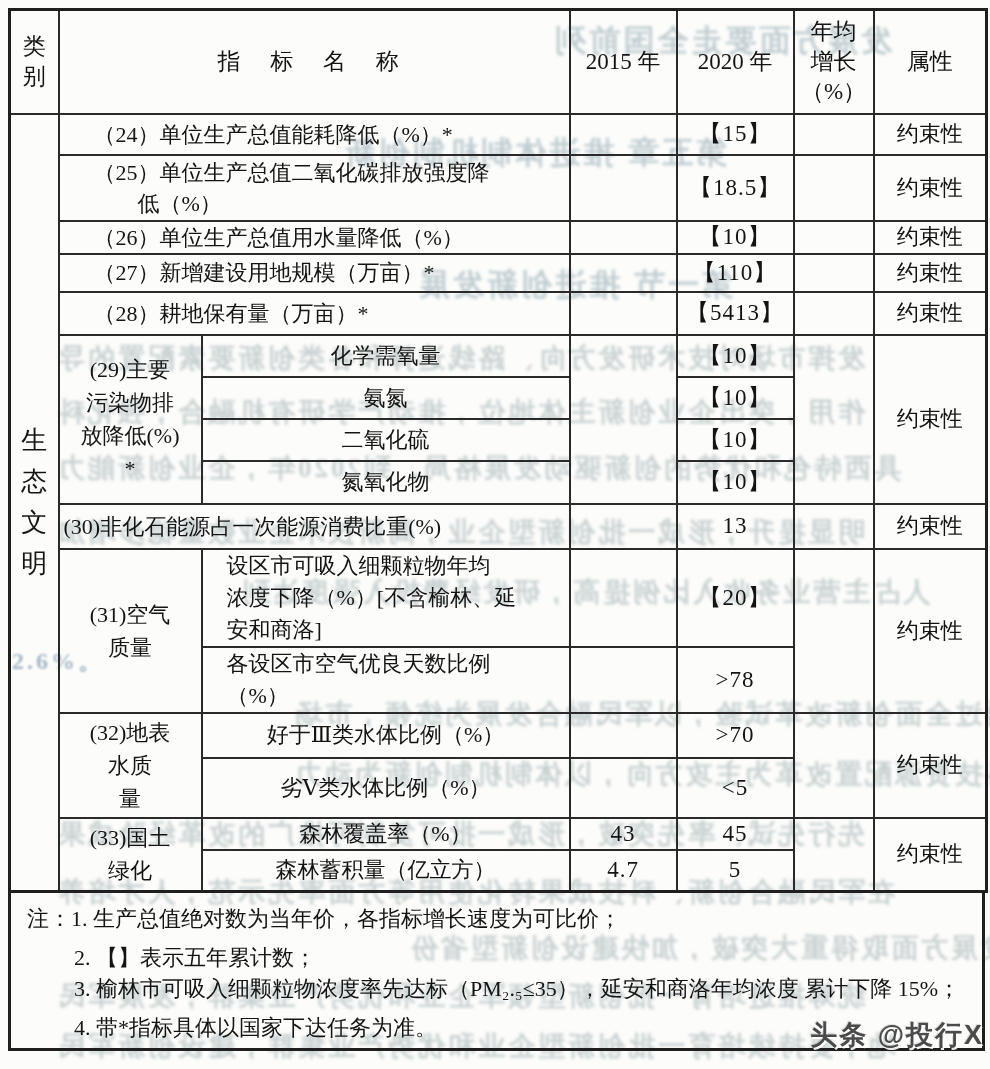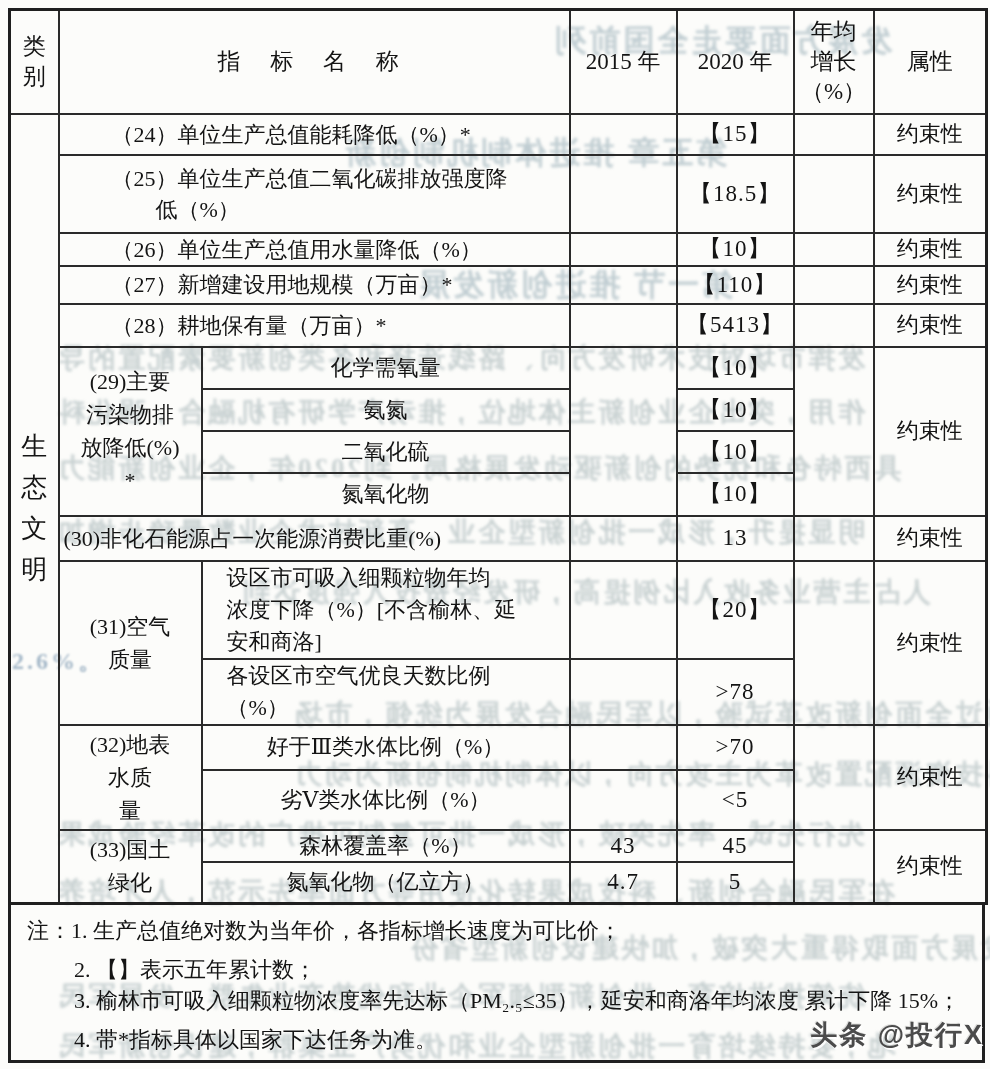--- a/index.html
+++ b/index.html
@@ -50,21 +50,21 @@
     padding: 0;
     line-height: 30px;
     background: transparent;
     color: #141414;
   }
   .ind th { font-size: 23px; }
   .pre { white-space: pre-line; }
   th.ind-name { letter-spacing: 12px; }
   td.lab {
     text-align: left;
-    padding-left: 52px;
+    padding-left: 34px;
     white-space: pre-line;
     line-height: 31px;
   }
   td.lab-tight { padding-left: 4px; }
   td.sub-left {
     text-align: left;
     padding-left: 24px;
     white-space: pre-line;
     line-height: 32px;
   }
@@ -168,21 +168,21 @@
           <span>明</span>
         </div>
       </td>
       <td class="lab" colspan="2">（24）单位生产总值能耗降低（%）*</td>
       <td class="val"></td>
       <td class="val">【15】</td>
       <td class="val"></td>
       <td>约束性</td>
     </tr>
 
-    <tr style="height:78px">
+    <tr style="height:66px">
       <td class="lab" colspan="2">（25）单位生产总值二氧化碳排放强度降
 　　低（%）</td>
       <td class="val"></td>
       <td class="val">【18.5】</td>
       <td class="val"></td>
       <td>约束性</td>
     </tr>
 
     <tr style="height:32px">
       <td class="lab" colspan="2">（26）单位生产总值用水量降低（%）</td>
@@ -277,21 +277,21 @@
     <tr style="height:29px">
       <td class="grouplab" rowspan="2">(33)国土
 绿化</td>
       <td>森林覆盖率（%）</td>
       <td class="val">43</td>
       <td class="val">45</td>
       <td class="val" rowspan="2"></td>
       <td rowspan="2">约束性</td>
     </tr>
     <tr style="height:42px">
-      <td>氮氧化物（亿立方）</td>
+      <td>森林蓄积量（亿立方）</td>
       <td class="val">4.7</td>
       <td class="val">5</td>
     </tr>
   </tbody>
     </table>
 
   <div class="notes">
     <div class="note">注：1. 生产总值绝对数为当年价，各指标增长速度为可比价；</div>
     <div class="note note-sub">2. 【】表示五年累计数；</div>
     <div class="note note-wrap">3. 榆林市可吸入细颗粒物浓度率先达标（PM₂.₅≤35），延安和商洛年均浓度 累计下降 15%；</div>

